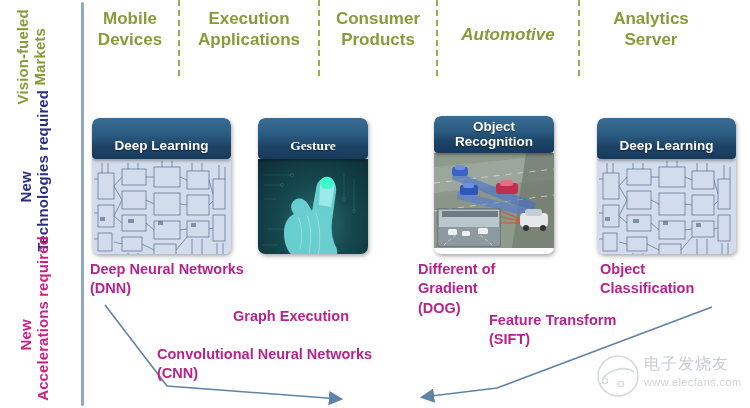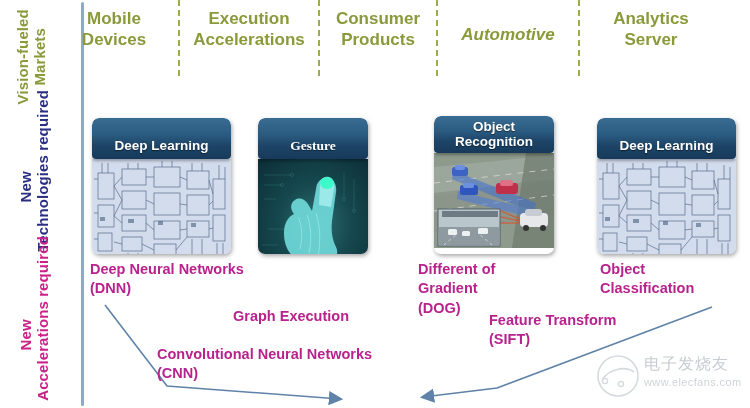--- a/index.html
+++ b/index.html
@@ -213,27 +213,27 @@
   <div class="row-label" id="label-accel">
     <span>New</span>
     <span class="l2">Accelerations required</span>
   </div>
 
   <div class="col-divider" style="left:178px"></div>
   <div class="col-divider" style="left:318px"></div>
   <div class="col-divider" style="left:436px"></div>
   <div class="col-divider" style="left:578px"></div>
 
-  <div class="market-head" style="left:68px;  width:92px;text-align:center;">
+  <div class="market-head" style="left:84px;  width:92px;text-align:center;">
     <div>Mobile</div>
     <div>Devices</div>
   </div>
   <div class="market-head" style="left:181px; width:136px;">
     <div>Execution</div>
-    <div>Accelerations</div>
+    <div>Applications</div>
   </div>
   <div class="market-head" style="left:321px; width:114px;">
     <div>Consumer</div>
     <div>Products</div>
   </div>
   <div class="market-head" style="left:440px; width:136px; top:24px;font-style:italic;">
     <div>Automotive</div>
   </div>
   <div class="market-head" style="left:581px; width:140px;">
     <div>Analytics</div>

